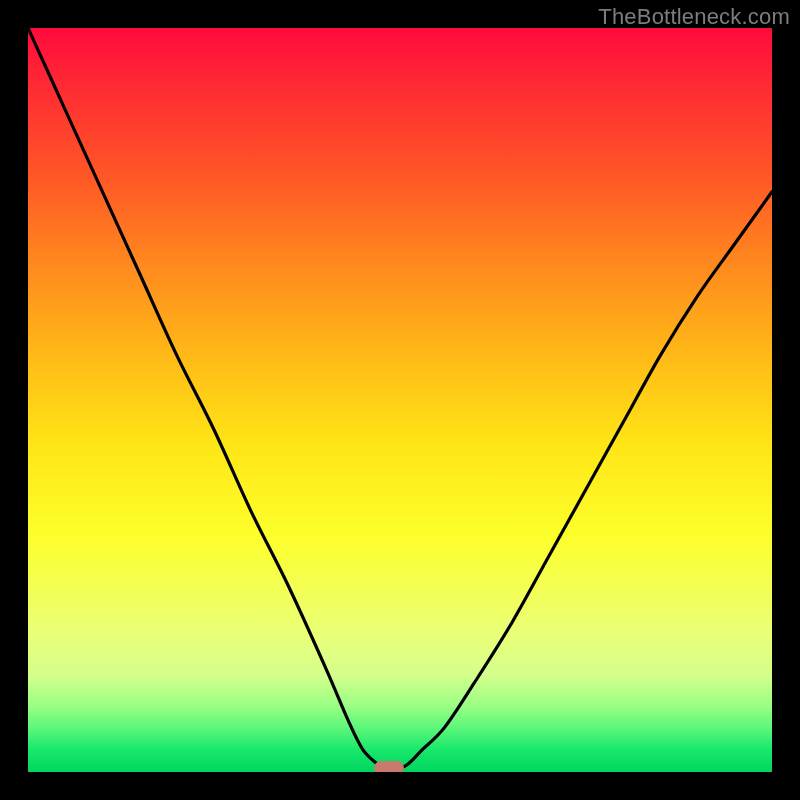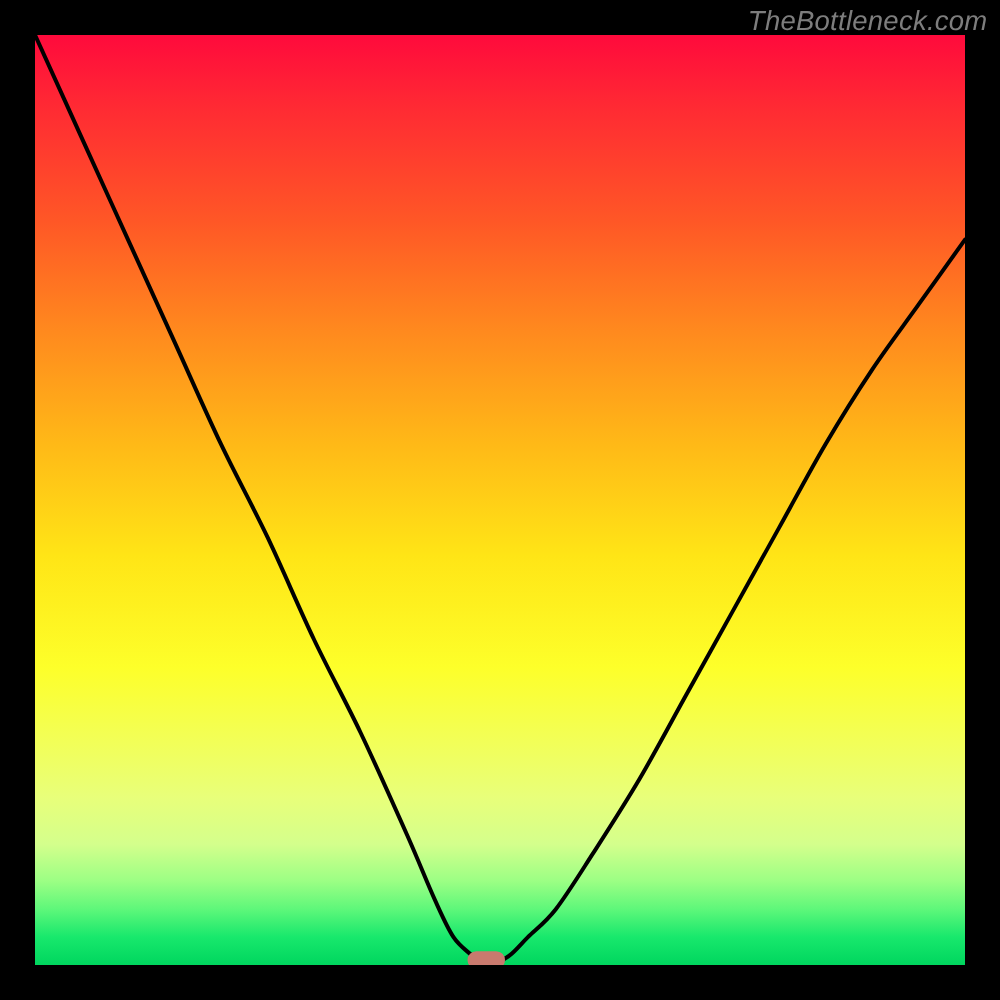--- a/index.html
+++ b/index.html
@@ -9,21 +9,20 @@
     height: 800px;
     background: #000;
     overflow: hidden;
     font-family: Arial, Helvetica, sans-serif;
   }
   .frame {
     position: relative;
     width: 800px;
     height: 800px;
     background: #000;
-    font-style: italic;
   }
   .plot-area {
     position: absolute;
     left: 28px;
     top: 28px;
     width: 744px;
     height: 744px;
     overflow: hidden;
   }
   .gradient {

